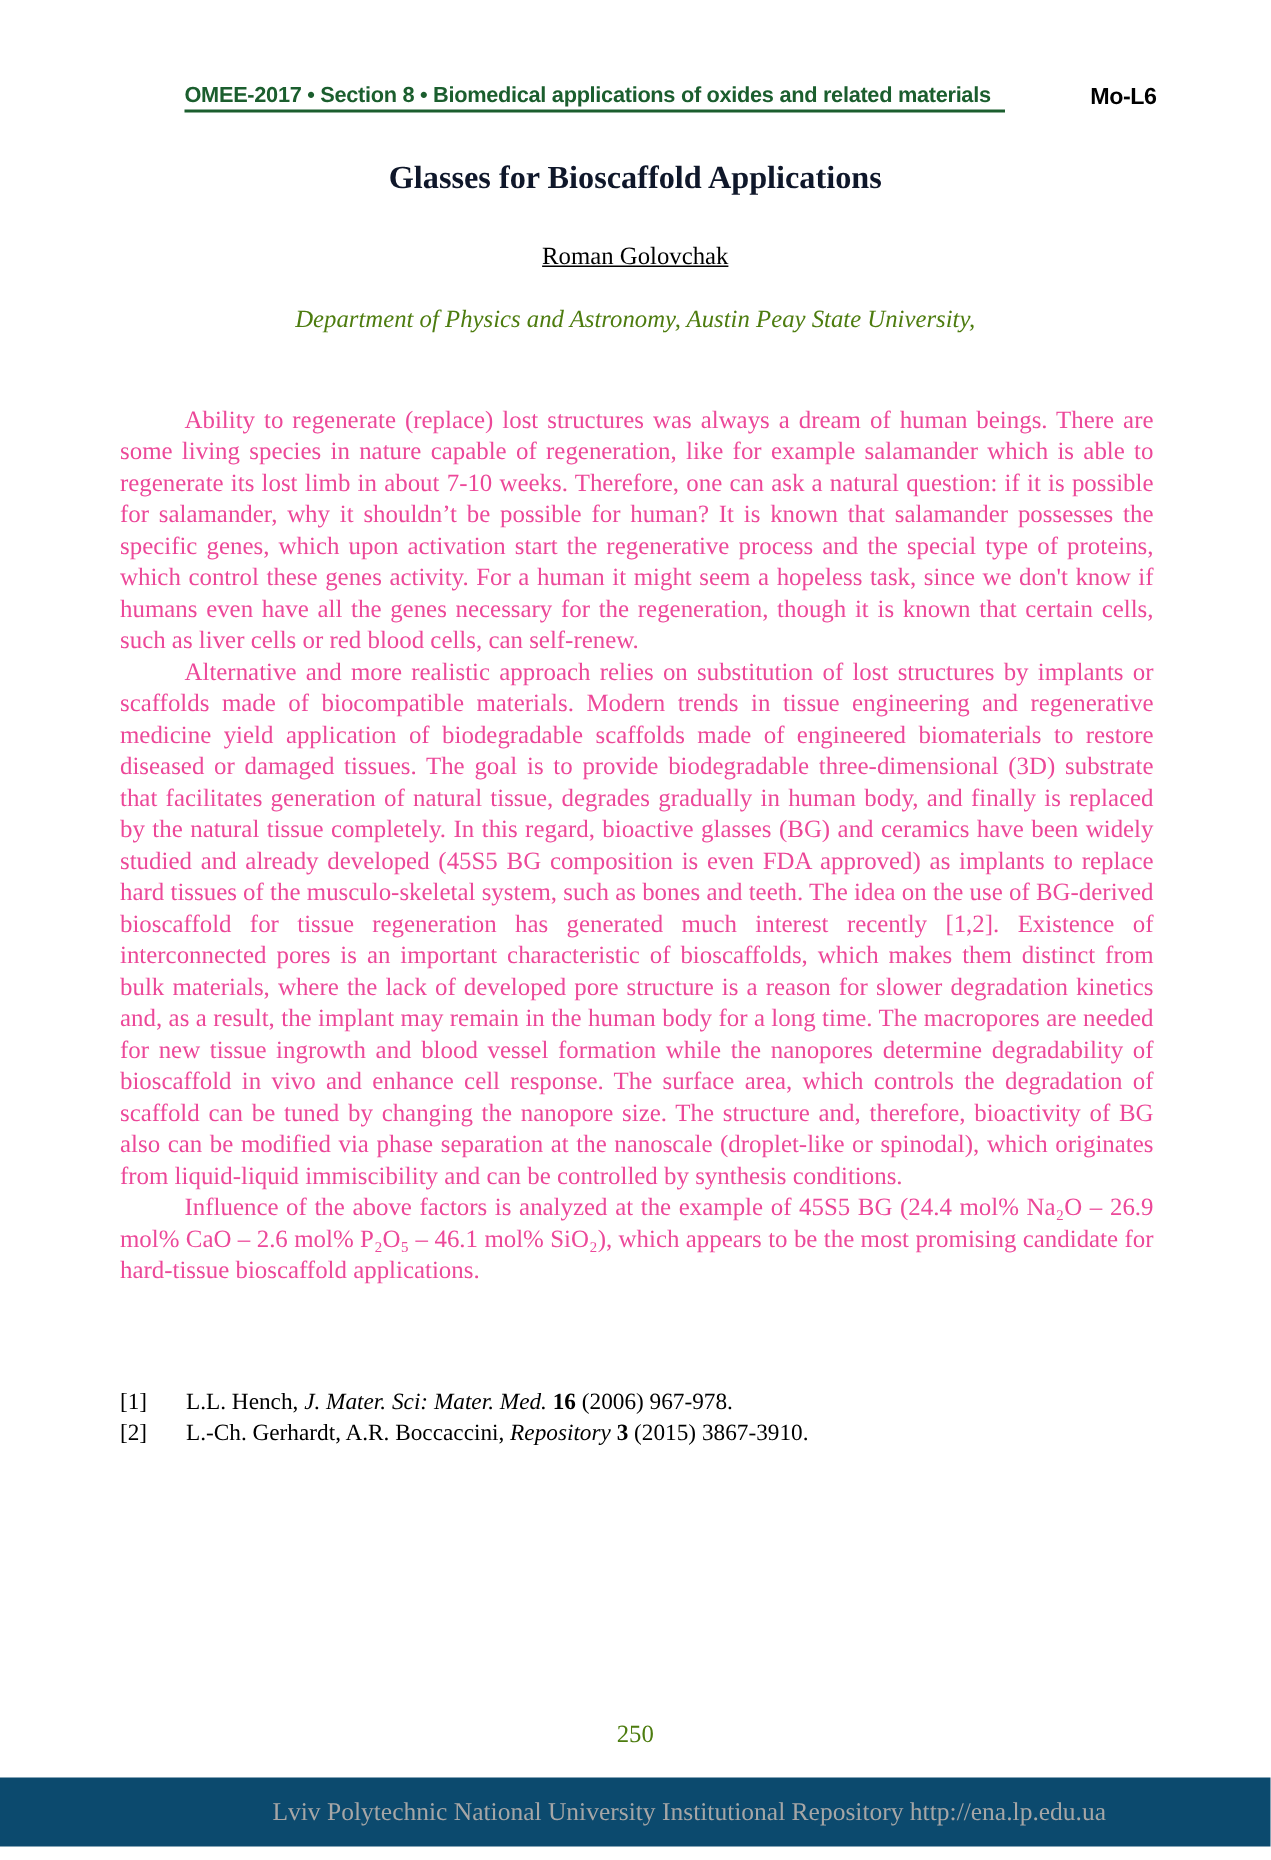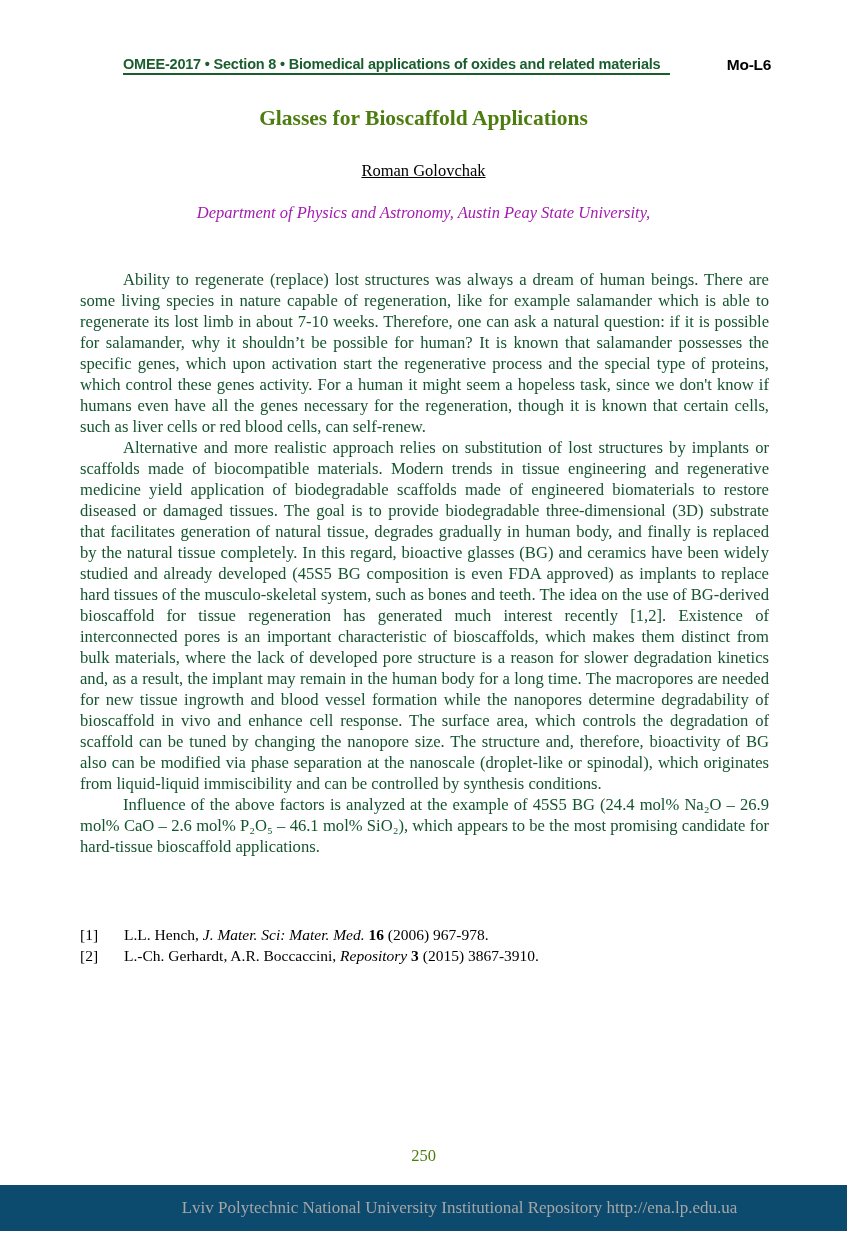--- a/index.html
+++ b/index.html
@@ -19,33 +19,33 @@
   }
   .header-left {
     font-weight: bold; font-size: 14.5px; letter-spacing: -0.2px;
     text-decoration: none;
     border-bottom: 2px solid currentColor;
     padding-right: 10px; padding-bottom: 1px;
   }
   .header-right { font-weight: bold; font-size: 15.5px; color: #000; letter-spacing: -0.3px; }
   .doc-title {
     position: absolute; top: 106px; left: 0; width: 100%;
-    text-align: center; font-size: 21.5px; font-weight: bold; color: #4d7c0f;
+    text-align: center; font-size: 21.5px; font-weight: bold; color: #0f172a;
   }
   .doc-author {
     position: absolute; top: 161px; left: 0; width: 100%;
     text-align: center; font-size: 16.5px; text-decoration: underline; color: #000;
   }
   .doc-affiliation {
     position: absolute; top: 202px; left: 0; width: 100%;
-    text-align: center; font-style: italic; font-size: 16.5px; line-height: 22px; color: #a21caf;
+    text-align: center; font-style: italic; font-size: 16.5px; line-height: 22px; color: #4d7c0f;
   }
   .abstract-body {
     position: absolute; top: 269px; left: 80px; width: 689px;
-    font-size: 16.6px; line-height: 21px; text-align: justify; color: #14532d;
+    font-size: 16.6px; line-height: 21px; text-align: justify; color: #ec4899;
   }
   .abstract-body p { margin: 0; text-indent: 43px; }
   .references {
     position: absolute; top: 925px; left: 80px; width: 689px;
     font-size: 15.5px; line-height: 20.5px; color: #000;
   }
   .ref-row { display: flex; }
   .ref-label { width: 44px; flex: 0 0 44px; }
   .ref-text .italic { font-style: italic; }
   .ref-text .bold { font-weight: bold; }

